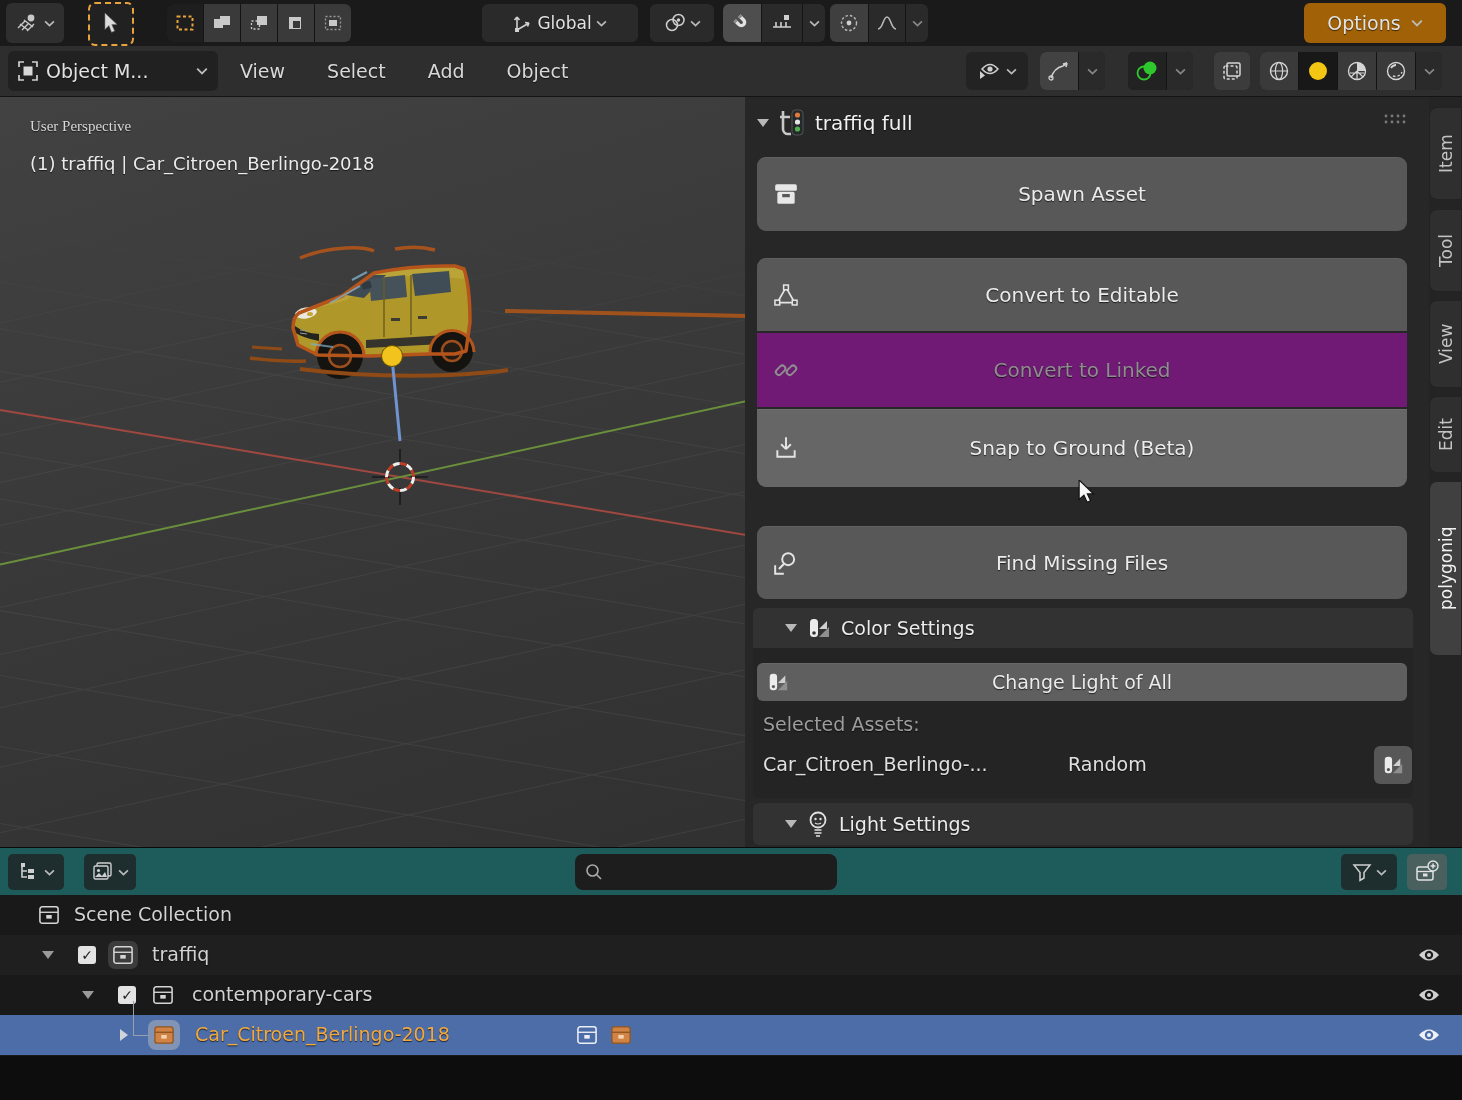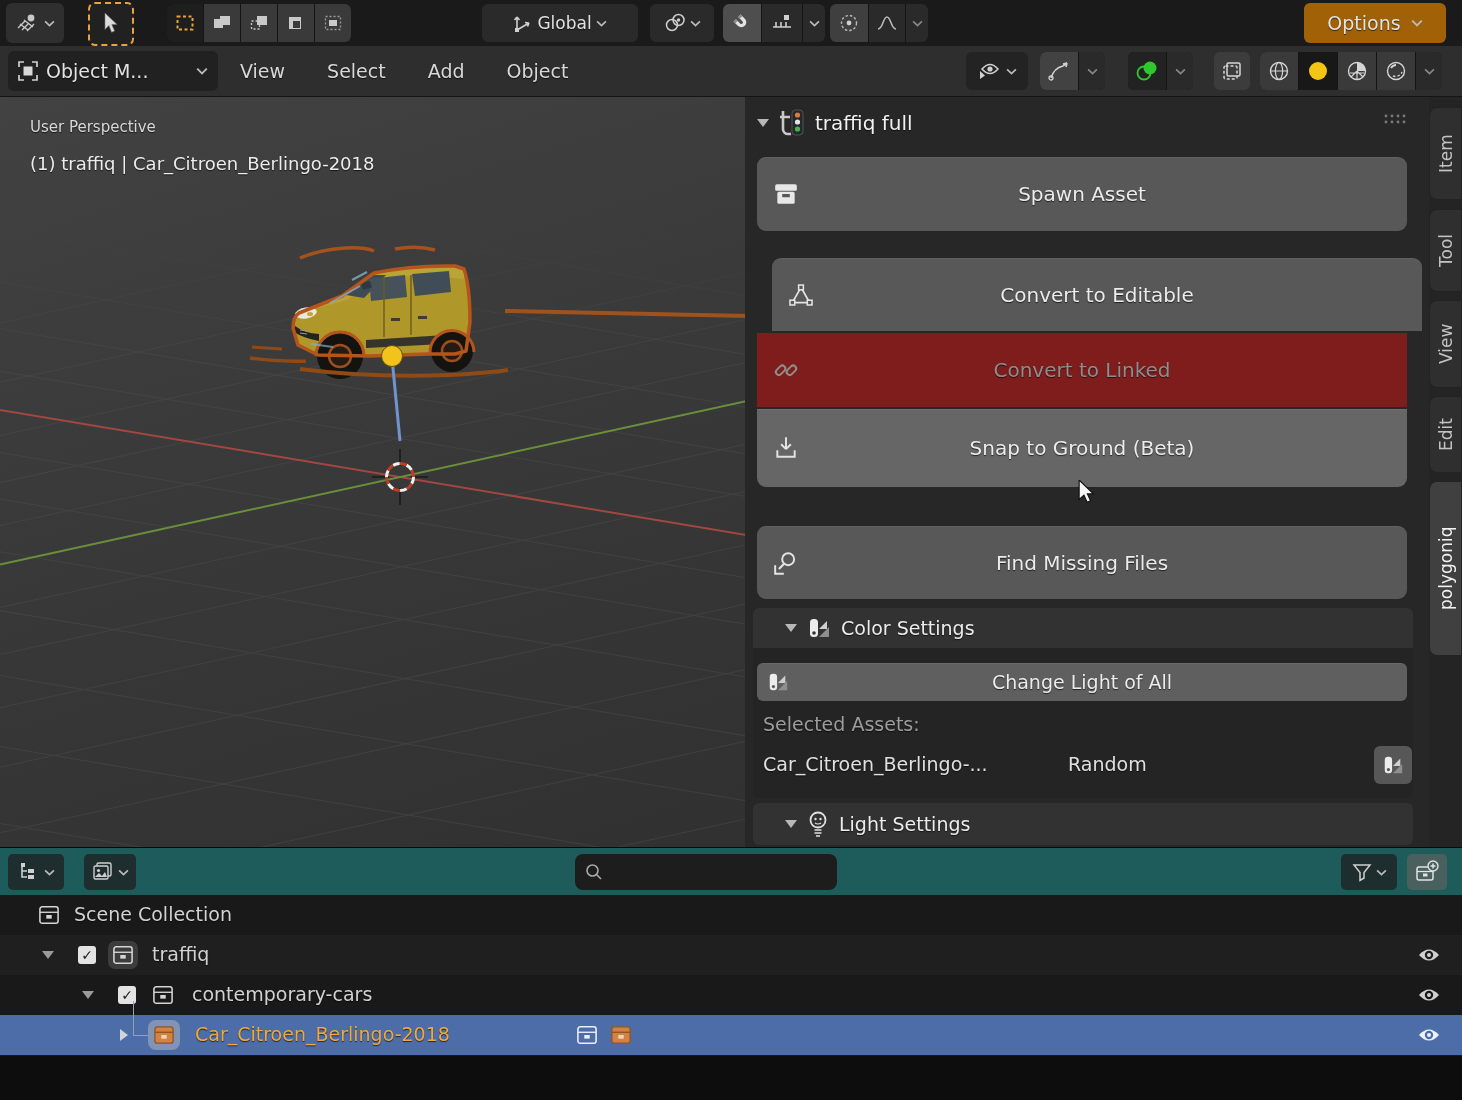--- a/index.html
+++ b/index.html
@@ -33,21 +33,21 @@
   .viewport{left:0;top:97px;width:1462px;height:750px;overflow:hidden;}
   .vp-text1{font-size:15px;color:#d9d9d9;}
   .vp-text2{font-size:18px;color:#ececec;}
 
   
   .npanel{left:745px;top:97px;width:684px;height:750px;background:#272727;}
   .pbtn{position:absolute;left:12px;width:650px;background:#585858;color:#ececec;
         font-size:20px;display:flex;align-items:center;justify-content:center;
         box-shadow:inset 0 1px 0 rgba(255,255,255,.06);}
   .pbtn .bicon{position:absolute;left:16px;}
-  .pbtn.disabled{background:#7f1d1d;color:#8e8e8e;box-shadow:none;}
+  .pbtn.disabled{background:#701a75;color:#8e8e8e;box-shadow:none;}
   .pbtn.hover{background:#666666;}
   .subhdr{position:absolute;left:8px;width:660px;height:40px;background:#323232;
           border-radius:6px 6px 0 0;display:flex;align-items:center;gap:10px;
           font-size:19px;color:#ececec;}
   .tri-down{width:0;height:0;border-left:6px solid transparent;border-right:6px solid transparent;
             border-top:8px solid #b8b8b8;}
   .tri-right{width:0;height:0;border-top:6px solid transparent;border-bottom:6px solid transparent;
             border-left:8px solid #b0b0b0;}
 
   
@@ -406,21 +406,21 @@
       <line x1="392" y1="261" x2="400" y2="344" stroke="#7193cf" stroke-width="3"></line>
       <circle cx="392" cy="259" r="10.5" fill="#f2c31c" stroke="#6b5500" stroke-width="1"></circle>
 
       <g>
         <path d="M400,352 V369 M400,391 V408 M372,380 H389 M411,380 H428" stroke="#1a1a1a" stroke-width="1.6"></path>
         <circle cx="400" cy="380" r="13.5" fill="none" stroke="#f0f0f0" stroke-width="3" stroke-dasharray="7 7"></circle>
         <circle cx="400" cy="380" r="13.5" fill="none" stroke="#bf3d25" stroke-width="3" stroke-dasharray="7 7" stroke-dashoffset="7"></circle>
       </g>
     </svg>
 
-    <div class="abs vp-text1 tsh" style="left:30px;top:21px;">User Perspective</div>
+    <div class="abs vp-text1 tsh" style="left:30px;top:21px;font-family:Liberation Serif, serif;">User Perspective</div>
     <div class="abs vp-text2 tsh" style="left:30px;top:56px;">(1) traffiq | Car_Citroen_Berlingo-2018</div>
   </div>
 
   <div class="abs npanel">
 
     <div class="abs row" style="left:12px;top:10px;height:32px;gap:10px;">
       <div class="tri-down"></div>
       <svg width="26" height="28" viewBox="0 0 26 28">
         <path d="M4,2 v18 a5,5 0 0 0 5,5 h3 M1,8 h10" stroke="#c9c9c9" stroke-width="2.6" fill="none"></path>
         <rect x="13" y="1" width="11" height="25" rx="3.5" fill="#23282b" stroke="#555" stroke-width="1"></rect>
@@ -445,21 +445,21 @@
 
     <div class="pbtn tsh" style="top:60px;height:74px;border-radius:9px;">
       <svg class="bicon" width="26" height="26" viewBox="0 0 24 24">
         <rect x="2" y="3" width="20" height="6" rx="1.5" fill="#e8e8e8"></rect>
         <rect x="4" y="10" width="16" height="11" rx="1.5" fill="#e8e8e8"></rect>
         <rect x="8.5" y="12" width="7" height="3" fill="#585858"></rect>
         </svg>
       <span>Spawn Asset</span>
     </div>
 
-    <div class="pbtn tsh" style="top:161px;height:73px;border-radius:9px 9px 0 0;margin-left:15px;">
+    <div class="pbtn tsh" style="top:161px;height:73px;border-radius:9px 9px 0 0;">
       <svg class="bicon" width="26" height="26" viewBox="0 0 24 24">
         <path d="M12,5 L20,19 L4,19 Z" fill="none" stroke="#e4e4e4" stroke-width="1.6"></path>
         <rect x="9.8" y="2.8" width="4.4" height="4.4" fill="#585858" stroke="#e4e4e4" stroke-width="1.4"></rect>
         <rect x="1.8" y="16.8" width="4.4" height="4.4" fill="#585858" stroke="#e4e4e4" stroke-width="1.4"></rect>
         <rect x="17.8" y="16.8" width="4.4" height="4.4" fill="#585858" stroke="#e4e4e4" stroke-width="1.4"></rect>
         </svg>
       <span>Convert to Editable</span>
     </div>
     <div class="pbtn disabled tsh" style="top:236px;height:74px;border-radius:0;">
       <svg class="bicon" width="26" height="26" viewBox="0 0 24 24">

